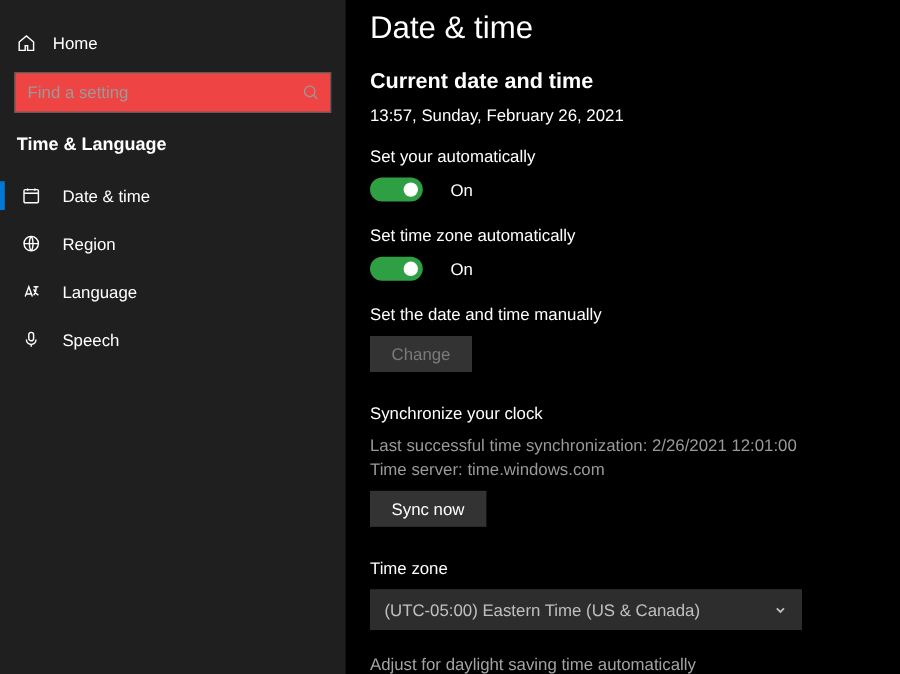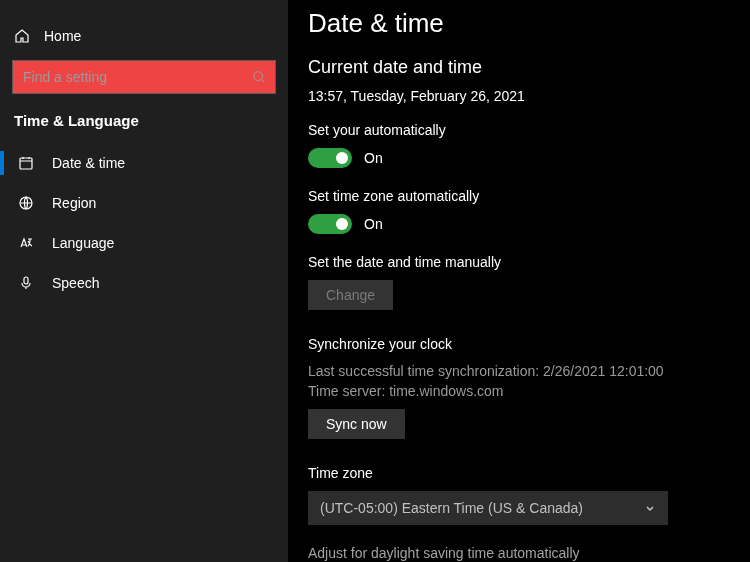--- a/index.html
+++ b/index.html
@@ -82,36 +82,36 @@
   padding: 8px 20px 20px;
   overflow-y: auto;
 }
 .page-title {
   font-size: 26px;
   font-weight: 400;
   margin-bottom: 18px;
 }
 .subhead {
   font-size: 18px;
-  font-weight: 400;
+  font-weight: 700;
   margin-bottom: 10px;
 }
 .body-text {
   font-size: 14px;
   color: #fff;
   margin-bottom: 18px;
 }
 .label {
   font-size: 14px;
   margin-bottom: 10px;
 }
 .toggle-row {
   display: flex;
   align-items: center;
-  gap: 12px;
+  gap: 23px;
   margin-bottom: 20px;
 }
 .toggle {
   width: 44px;
   height: 20px;
   border-radius: 10px;
   position: relative;
   cursor: pointer;
 }
 .toggle.on { background: #2ea043; }
@@ -214,21 +214,21 @@
         </svg>
     </span>
     <span>Speech</span>
   </div>
 </div>
 
 <div class="main">
   <h1 class="page-title">Date &amp; time</h1>
 
   <div class="subhead">Current date and time</div>
-  <div class="body-text">13:57, Tuesday, February 26, 2021</div>
+  <div class="body-text">13:57, Sunday, February 26, 2021</div>
 
   <div class="label">Set your automatically</div>
   <div class="toggle-row">
     <div class="toggle on">
         <div class="knob"></div>
       </div>
     <span>On</span>
   </div>
 
   <div class="label">Set time zone automatically</div>

